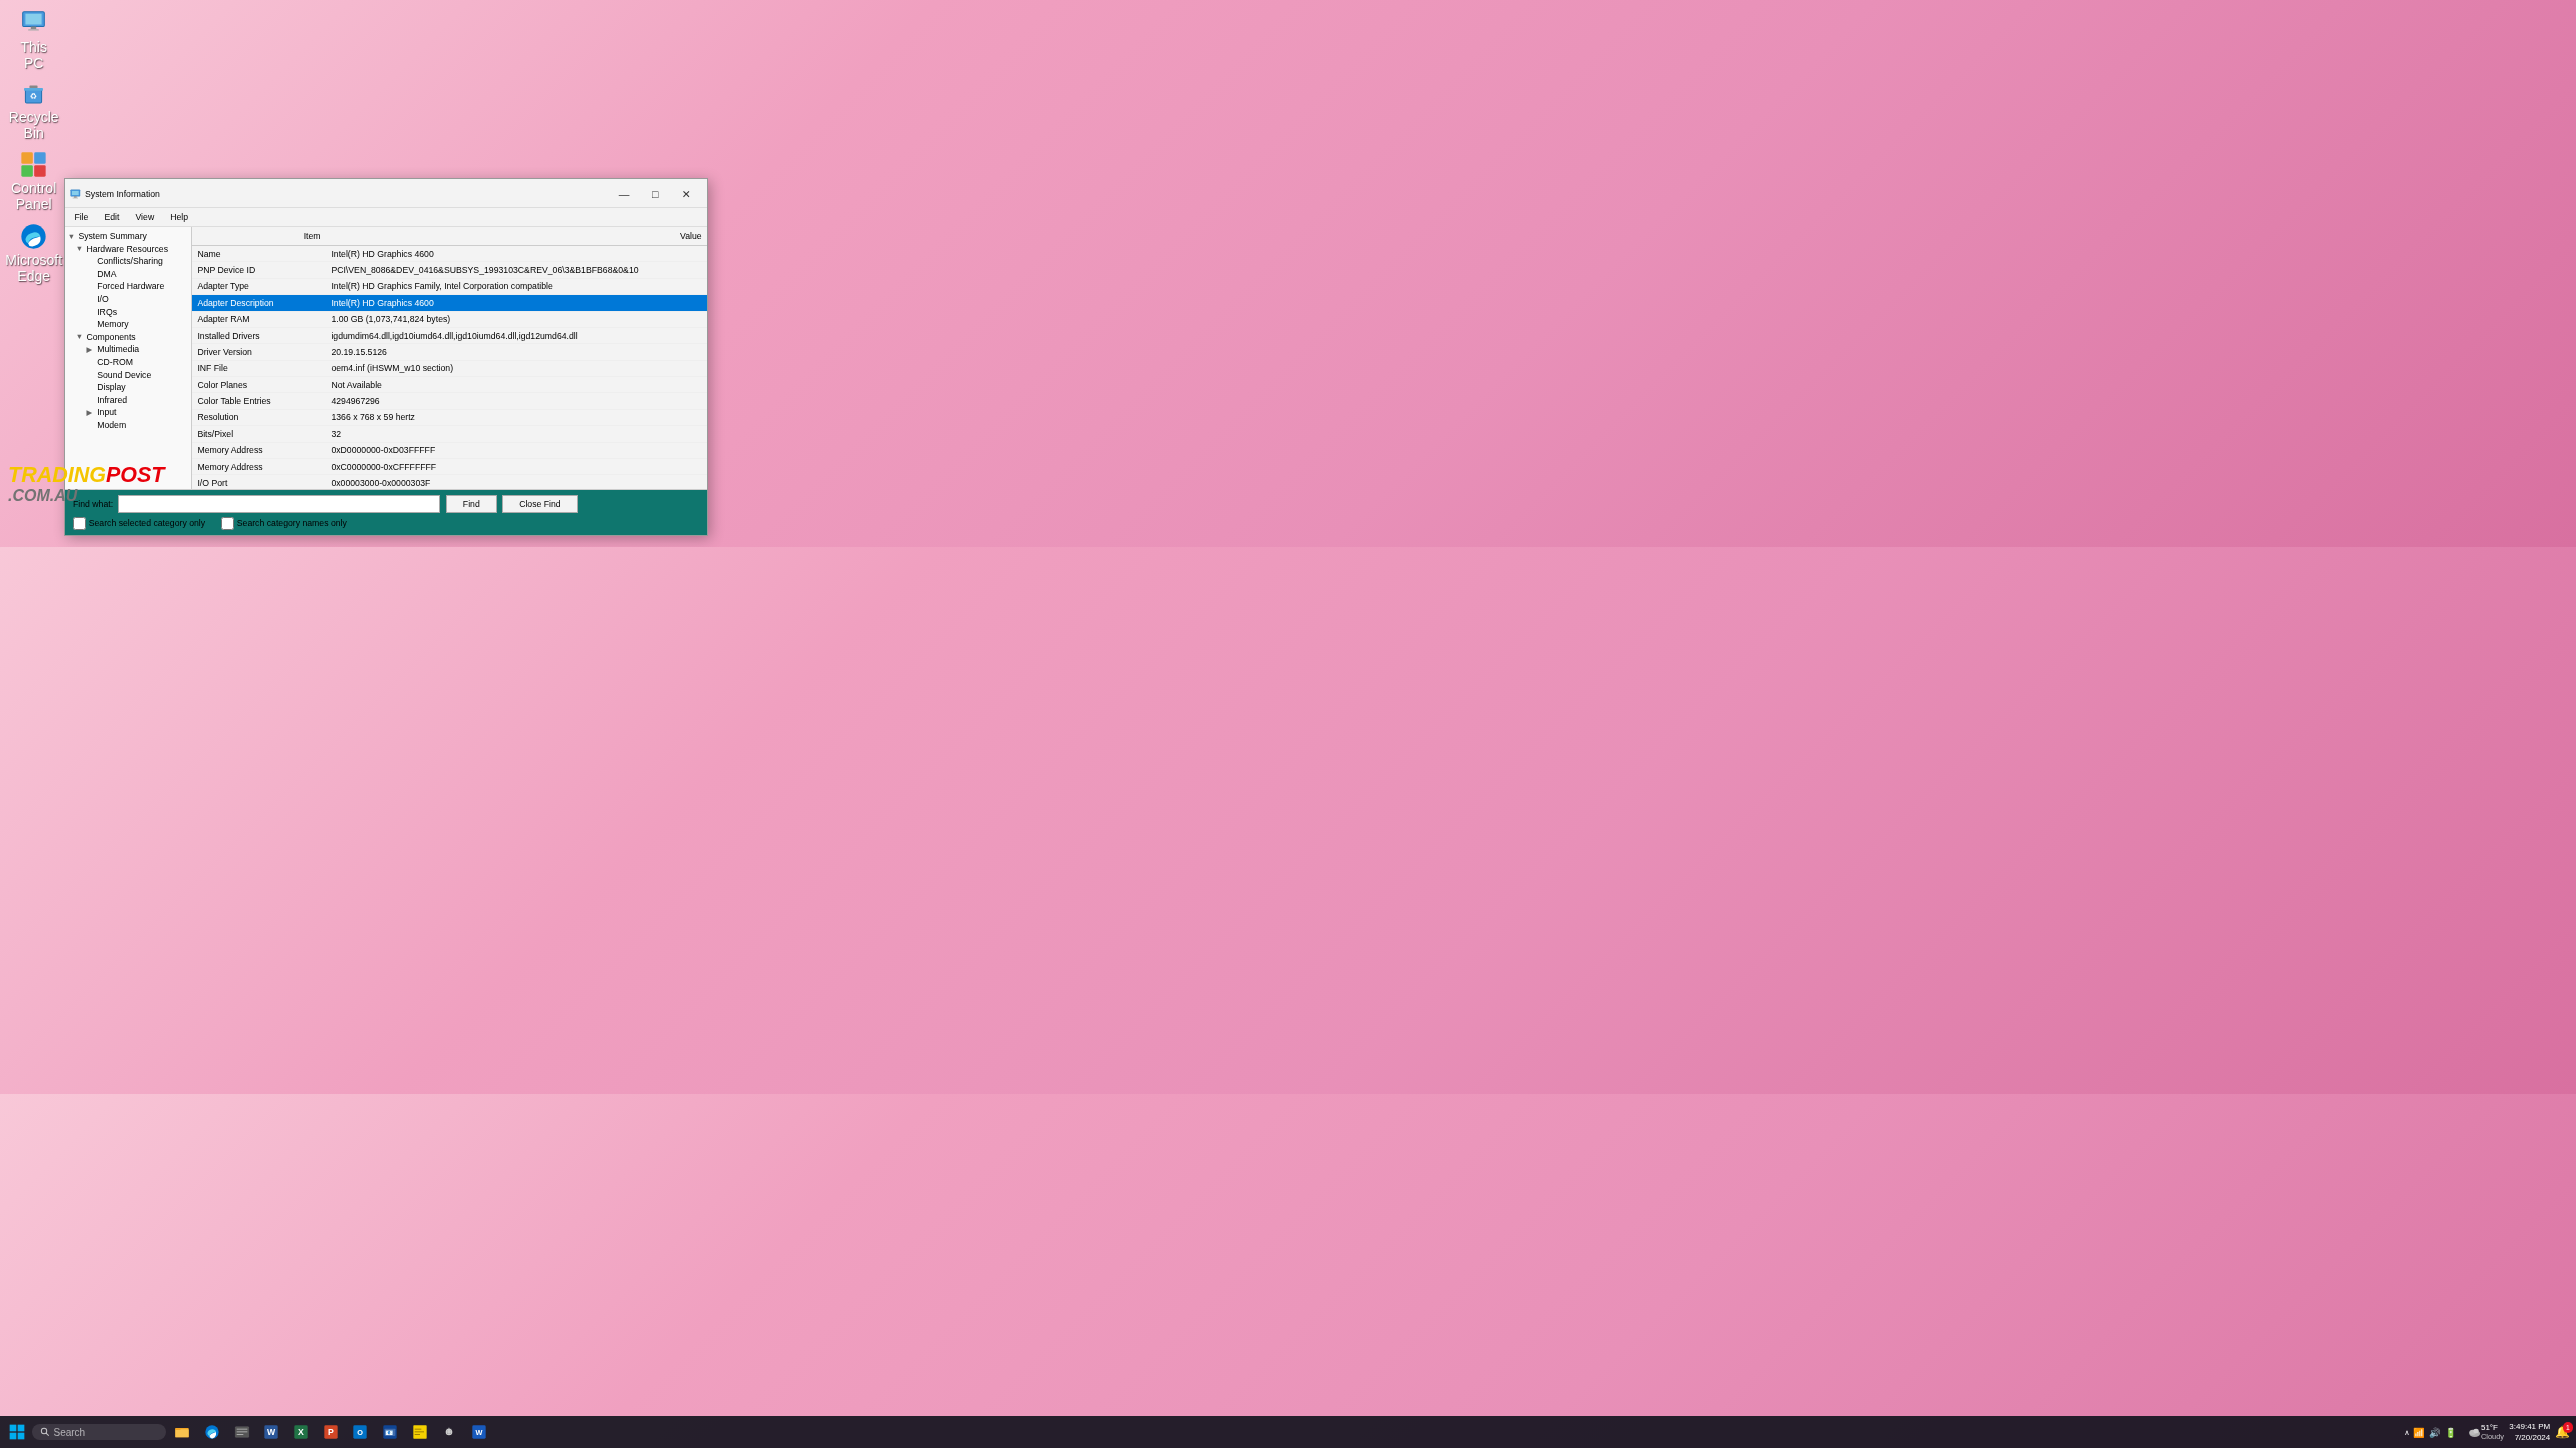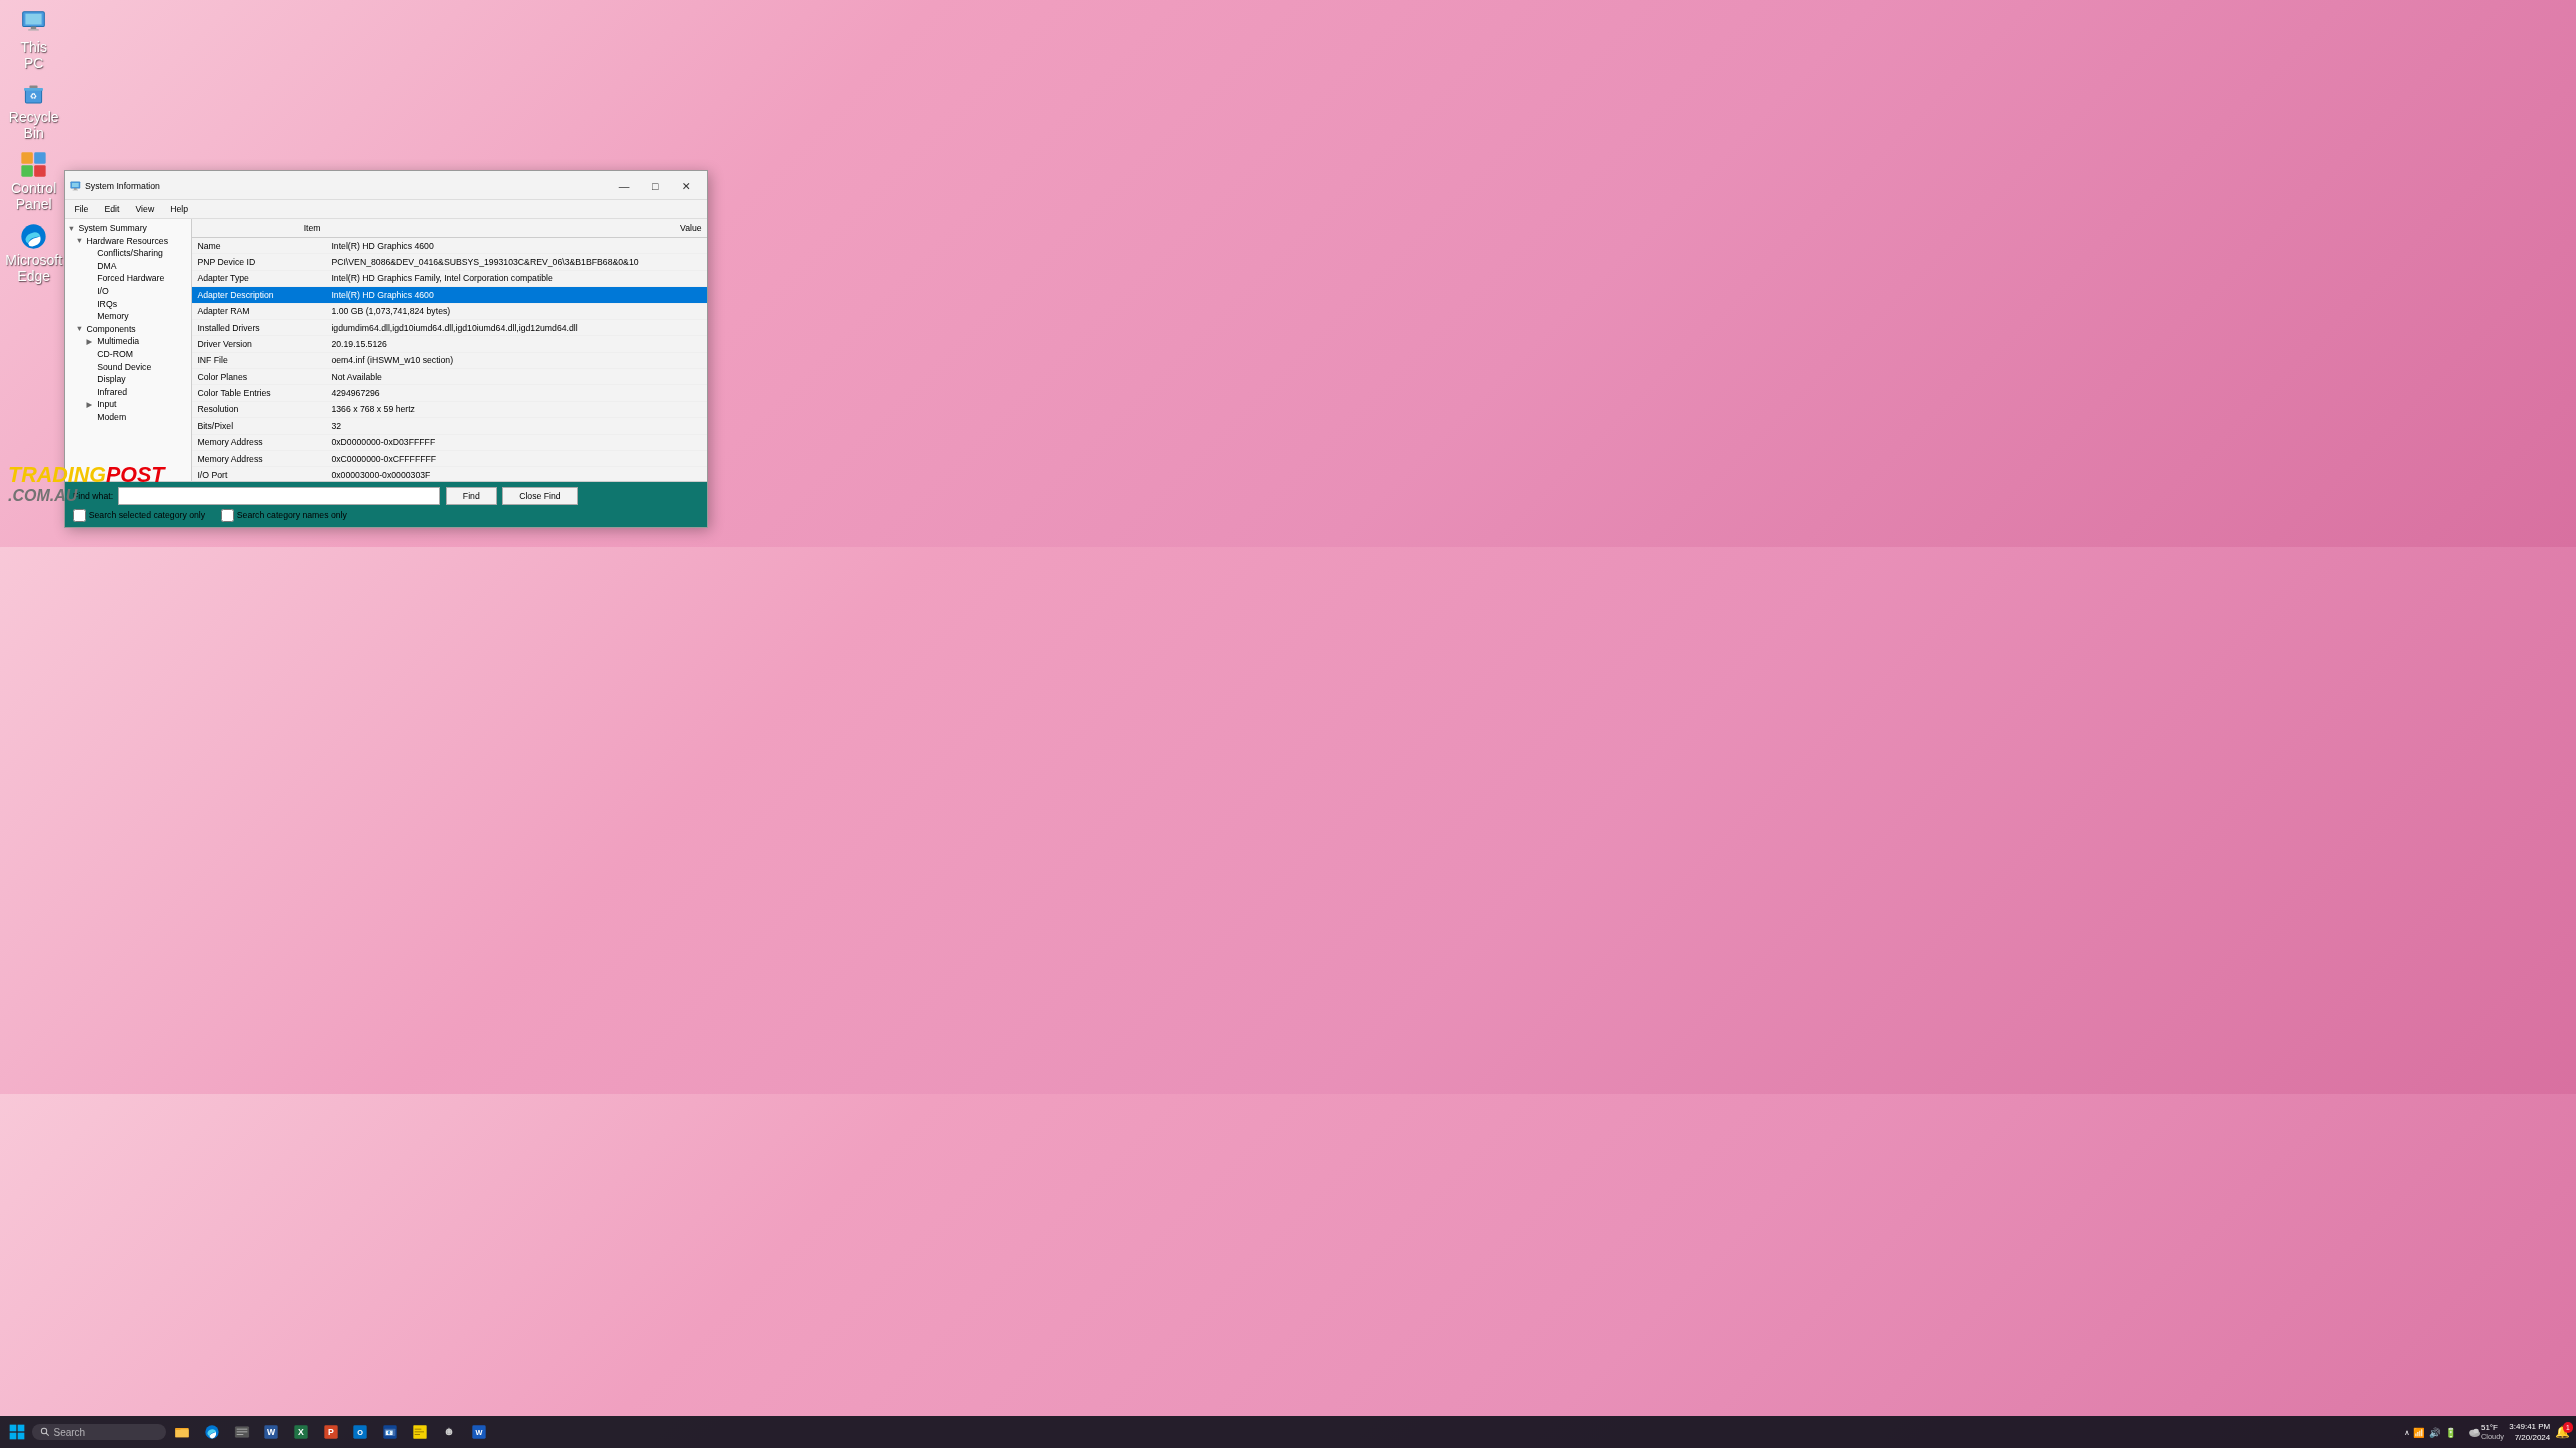--- a/index.html
+++ b/index.html
@@ -31,21 +31,21 @@
     .desktop-icon .icon-label {
       color: white;
       font-size: 14px;
       text-align: center;
       text-shadow: 0.7px 0.7px 1.3px rgba(0,0,0,0.7);
     }
 
     
     .window {
       position: absolute;
-      top: 170px;
+      top: 178px;
       left: 64px;
       width: 644px;
       background: #f3f3f3;
       border: 0.7px solid #999;
       box-shadow: 2.7px 2.7px 13.4px rgba(0,0,0,0.3);
     }
     .title-bar {
       background: #f3f3f3;
       display: flex;
       align-items: center;

